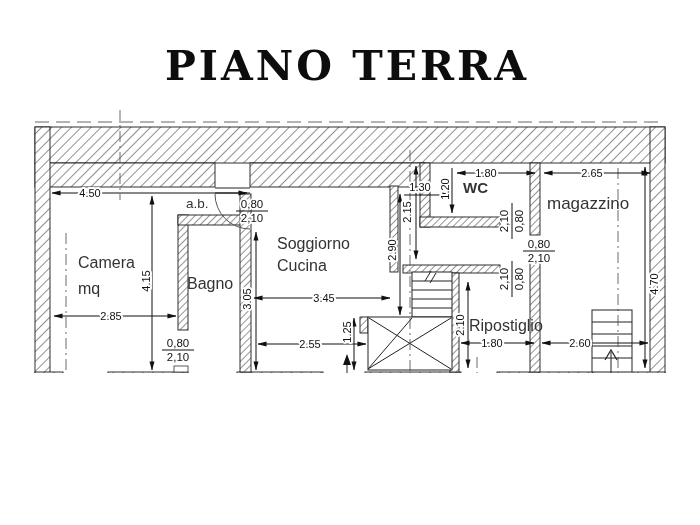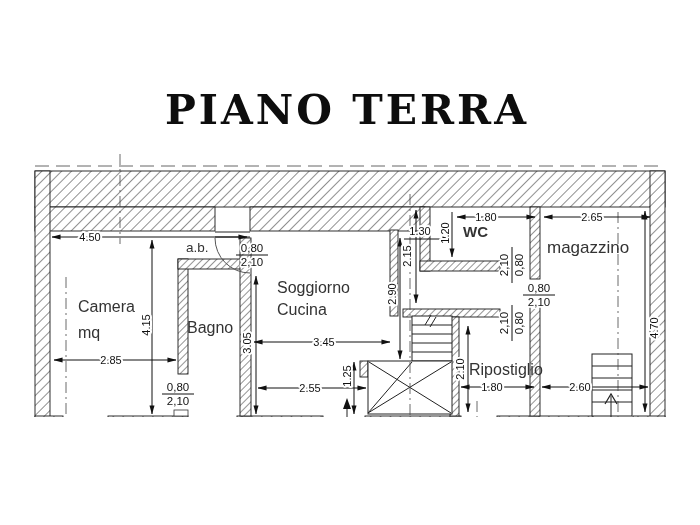--- a/index.html
+++ b/index.html
@@ -1,16 +1,16 @@
 <!DOCTYPE html>
 <html><head>
 <meta charset="utf-8">
 <style>
   html,body{margin:0;padding:0;background:#fff;}
-  #stage{position:relative;width:700px;height:373px;background:#ffffff;overflow:hidden;margin-top:44px;}
+  #stage{position:relative;width:700px;height:373px;background:#ffffff;overflow:hidden;}
   svg{display:block;}
   text{font-family:"Liberation Sans","DejaVu Sans",sans-serif;}
   .title{font-family:"DejaVu Serif","Liberation Serif",serif;font-weight:700;font-size:41px;letter-spacing:3px;fill:#0d0d0d;text-anchor:middle;}
   .room{fill:#333;font-size:16px;}
   .room-small{fill:#333;font-size:13.5px;}
   .room-big{fill:#333;font-size:17px;}
   .room-wc{fill:#333;font-size:15px;font-weight:600;}
   .dimtxt{font-size:11px;fill:#111;text-anchor:middle;paint-order:stroke;stroke:#fff;stroke-width:4px;stroke-linejoin:round;}
   .fractxt{font-size:11.5px;fill:#111;text-anchor:middle;paint-order:stroke;stroke:#fff;stroke-width:3.5px;stroke-linejoin:round;}
   .bottxt{font-size:10.5px;fill:#111;text-anchor:middle;paint-order:stroke;stroke:#fff;stroke-width:3px;stroke-linejoin:round;}

